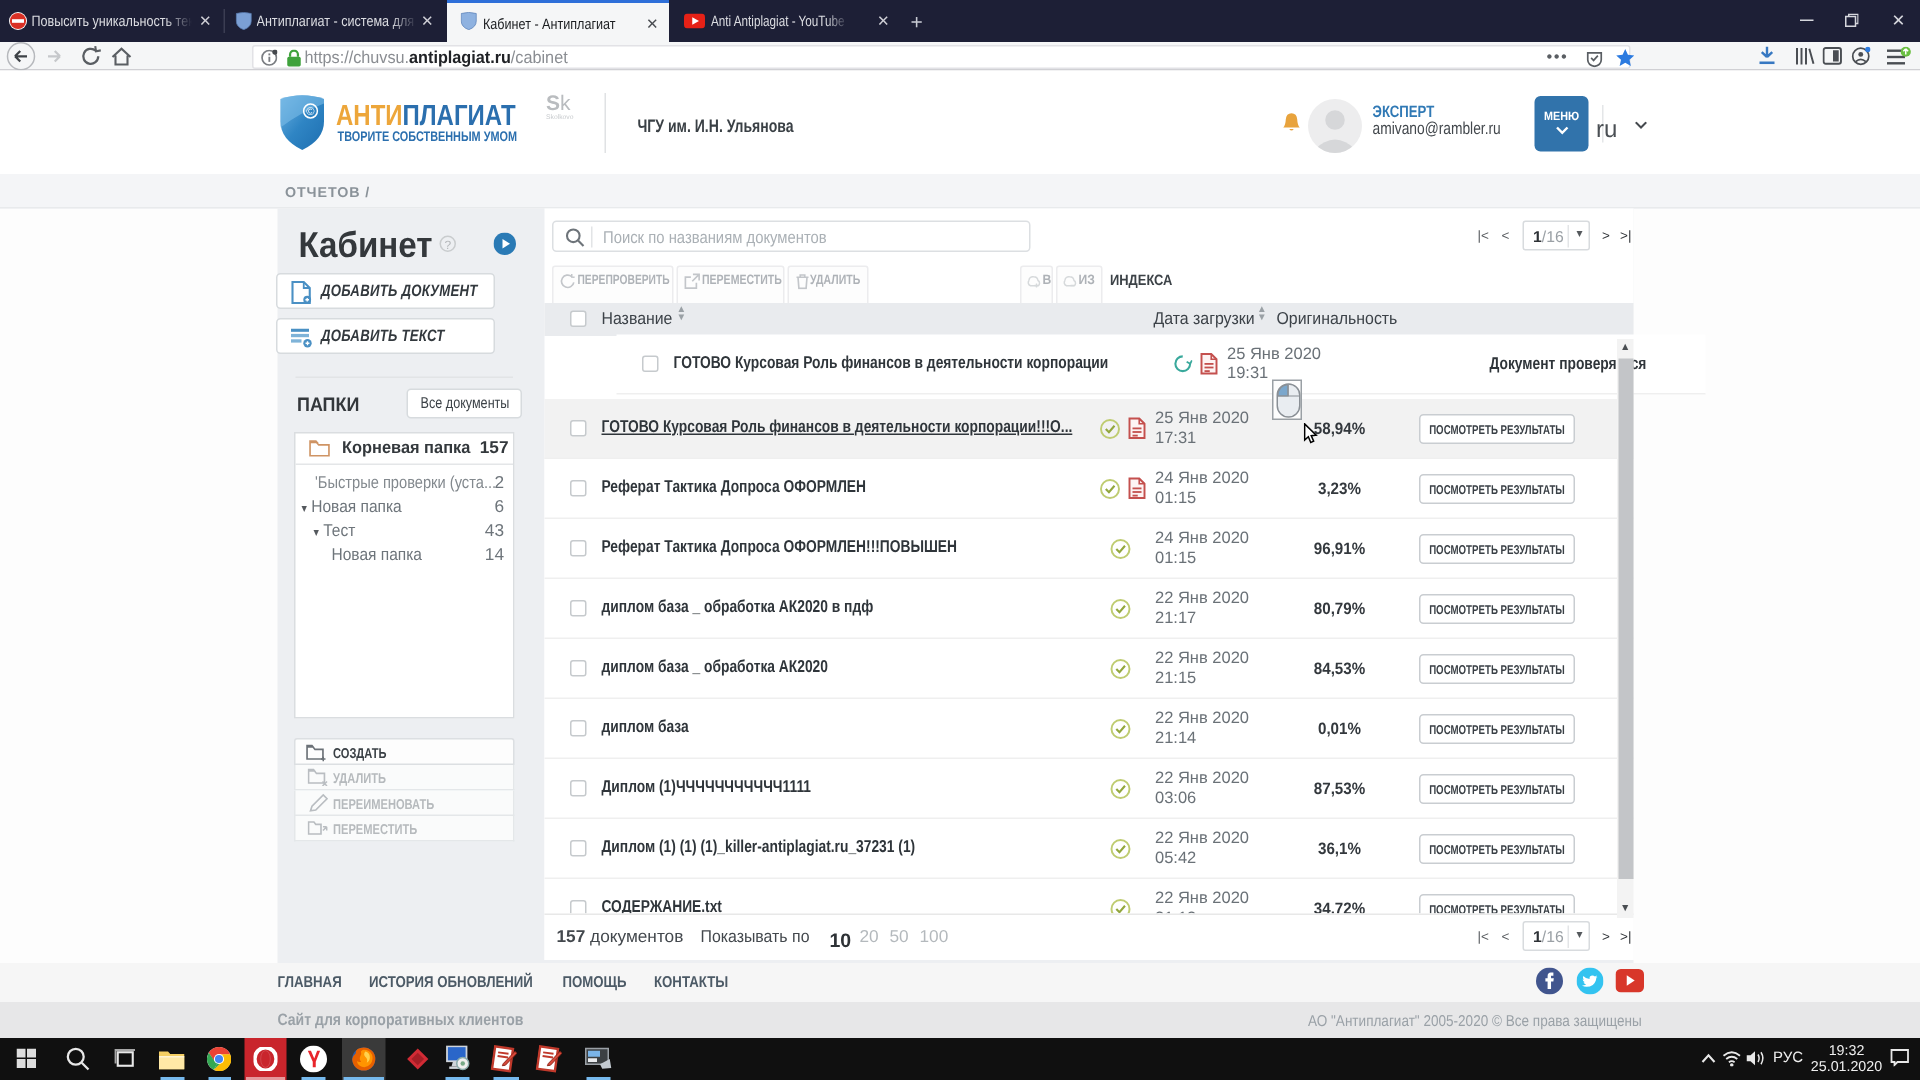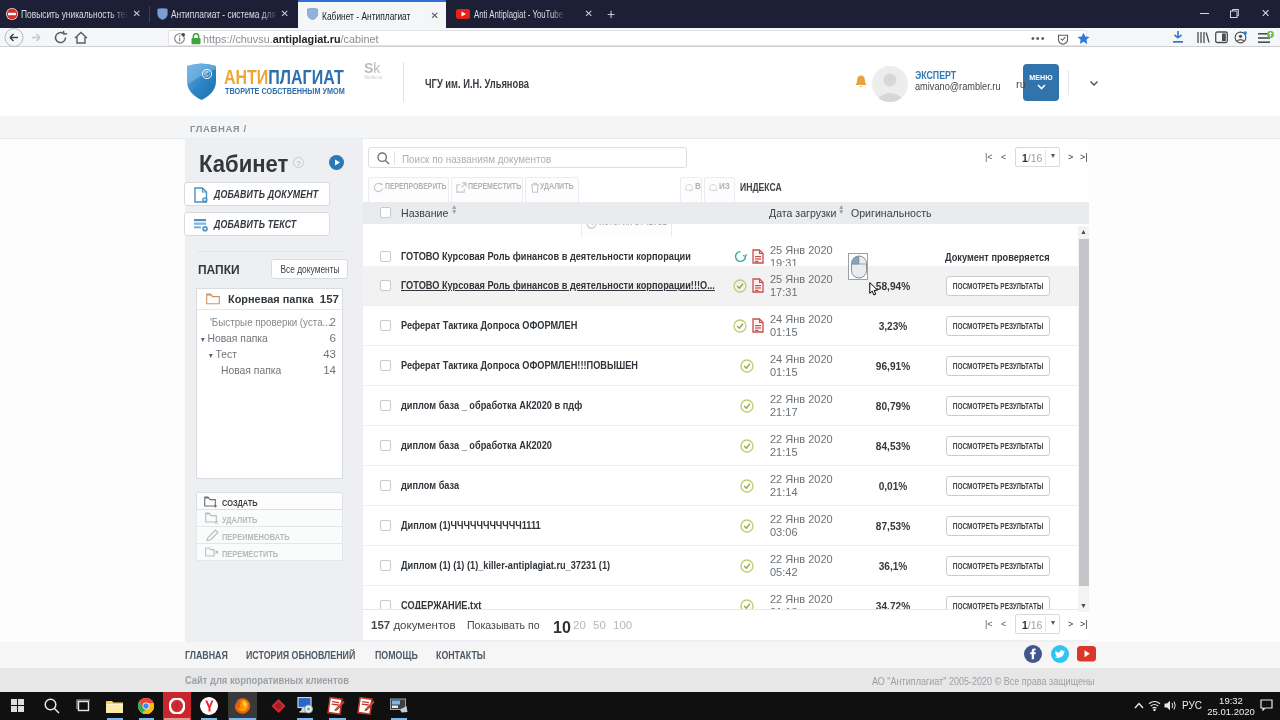--- a/index.html
+++ b/index.html
@@ -173,27 +173,27 @@
   </div>
   <div class="abs" style="left:915px;top:22px;font-size:11px;font-weight:bold;color:#3079b5;white-space:nowrap;transform:scaleX(0.8);transform-origin:0 50%;">ЭКСПЕРТ</div>
   <div class="abs" style="left:915px;top:33px;font-size:11.5px;color:#43484d;white-space:nowrap;transform:scaleX(0.8);transform-origin:0 50%;">amivano@rambler.ru</div>
   <div class="abs" style="left:1023px;top:17px;width:36px;height:37px;background:#3173ab;border-radius:4px;">
     <div style="text-align:center;margin-top:9px;font-size:8px;font-weight:bold;color:#fff;transform:scaleX(0.9);">МЕНЮ</div>
     <svg style="display:block;margin:2px auto 0" width="9" height="6" viewBox="0 0 9 6">
         <path d="M1 1 L4.5 4.5 L8 1" stroke="#fff" stroke-width="1.6" fill="none"></path>
       </svg>
   </div>
   <div class="abs" style="left:1068px;top:23px;width:1px;height:25px;background:#e4e6e8;"></div>
-  <div class="abs" style="left:1016px;top:31px;font-size:11px;color:#4a4f54;">ru</div>
+  <div class="abs" style="left:1064px;top:31px;font-size:16px;color:#4a4f54;">ru</div>
   <svg class="abs" style="left:1090px;top:34px" width="8" height="5" viewBox="0 0 8 5">
       <path d="M0.5 0.5 L4 4 L7.5 0.5" stroke="#45494e" stroke-width="1.3" fill="none"></path>
     </svg>
 </div>
 <div id="breadcrumb">
-    <span>ГЛАВНАЯ /</span>
+    <span>ОТЧЕТОВ /</span>
   </div>
 <div class="abs" style="left:185px;top:139px;width:904px;height:503px;background:#edeff2;"></div>
 
 <div class="abs" style="left:199px;top:150px;font-size:24px;font-weight:bold;color:#34383c;white-space:nowrap;transform:scaleX(0.92);transform-origin:0 50%;">Кабинет</div>
 <div class="abs" style="left:293px;top:157px;width:11px;height:11px;border:1px solid #c9ccce;border-radius:50%;color:#b4b7ba;font-size:8px;text-align:center;line-height:11px;">?</div>
 <svg class="abs" style="left:329px;top:155px" width="15" height="15">
     <circle cx="7.5" cy="7.5" r="7.5" fill="#2a7ab5"></circle>
     <path d="M6 4.4 L11 7.5 L6 10.6 Z" fill="#fff"></path>
   </svg>
 <div class="sbtn" style="top:182px;height:24px;">
@@ -331,21 +331,21 @@
 <div class="thead">
   <div class="ck" style="left:17px;top:5px;"></div>
   <span class="abs" style="left:38px;top:5px;white-space:nowrap;transform:scaleX(0.92);transform-origin:0 50%;">Название</span>
   <span class="abs" style="left:88px;top:2px;font-size:6.5px;color:#9aa0a5;line-height:5px;">▲<br>▼</span>
   <span class="abs" style="left:406px;top:5px;white-space:nowrap;transform:scaleX(0.92);transform-origin:0 50%;">Дата загрузки</span>
   <span class="abs" style="left:475px;top:2px;font-size:6.5px;color:#9aa0a5;line-height:5px;">▲<br>▼</span>
   <span class="abs" style="left:488px;top:5px;white-space:nowrap;transform:scaleX(0.92);transform-origin:0 50%;">Оригинальность</span>
 </div>
 
 <div id="rows">
-<div class="row" style="top:237px;">
+<div class="row" style="top:223px;margin-left:48px;">
       <div class="ck" style="left:17px;top:14px;"></div>
       <div class="title" style="">ГОТОВО Курсовая Роль финансов в деятельности корпорации</div>
       <svg class="abs" style="left:371px;top:13px" width="13" height="13" viewBox="0 0 14 14">
         <path d="M12.3 7 A5.3 5.3 0 1 1 7 1.7" fill="none" stroke="#3aa99c" stroke-width="1.5"></path>
         <path d="M12.3 7 L9.8 5.6 M12.3 7 L13.6 4.6" stroke="#3aa99c" stroke-width="1.3"></path>
       </svg>
       <svg class="abs" style="left:389px;top:12px" width="12" height="15" viewBox="0 0 12 15">
         <path d="M1 1 H7.5 L11 4.5 V14 H1 Z" fill="#fdf3f3" stroke="#c4504e" stroke-width="1.3"></path>
         <path d="M7.5 1 V4.5 H11" fill="none" stroke="#c4504e" stroke-width="1.1"></path>
         <rect x="3" y="7" width="6" height="1.2" fill="#c4504e"></rect>
@@ -494,21 +494,21 @@
       <div class="pct">34.72%</div>
       <div class="resbtn">
         <span style="position:absolute;left:50%;top:0;white-space:nowrap;transform:translateX(-50%) scaleX(0.76);">ПОСМОТРЕТЬ РЕЗУЛЬТАТЫ</span>
       </div>
     </div>
 </div>
 
 <div class="abs" style="left:363px;top:609px;width:726px;height:31px;background:#fff;border-top:1px solid #e8e8e8;">
   <span class="abs" style="left:8px;top:9px;font-size:11.5px;color:#43484d;"><b>157</b> документов</span>
   <span class="abs" style="left:104px;top:9px;font-size:11.5px;color:#43484d;white-space:nowrap;transform:scaleX(0.92);transform-origin:0 50%;">Показывать по</span>
-  <span class="abs" style="left:190px;top:9px;font-size:16px;font-weight:bold;color:#2e3236;">10</span>
+  <span class="abs" style="left:190px;top:9px;font-size:13px;font-weight:bold;color:#2e3236;">10</span>
   <span class="abs" style="left:210px;top:9px;font-size:11.5px;color:#b4b9bd;">20</span>
   <span class="abs" style="left:230px;top:9px;font-size:11.5px;color:#b4b9bd;">50</span>
   <span class="abs" style="left:250px;top:9px;font-size:11.5px;color:#b4b9bd;">100</span>
 </div>
 <div class="abs" id="pagbot" style="left:985px;top:614px;width:104px;height:21px;">
   <span class="abs" style="left:0;top:5px;font-size:9px;color:#55595d;">|&lt;</span>
   <span class="abs" style="left:16px;top:5px;font-size:9px;color:#55595d;">&lt;</span>
   <div class="abs" style="left:30px;top:0;width:45px;height:20px;border:1px solid #d8dbde;border-radius:2px;background:#fff;">
     <span style="position:absolute;left:6px;top:4px;font-size:10.5px;color:#2e3236;"><b>1</b><span style="color:#9aa0a5;">/16</span></span>
     <span style="position:absolute;right:13px;top:2px;width:1px;height:15px;background:#e3e5e7;"></span>

